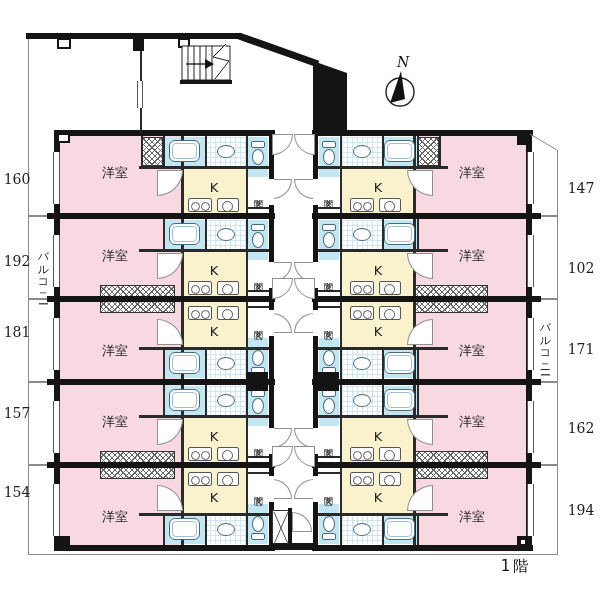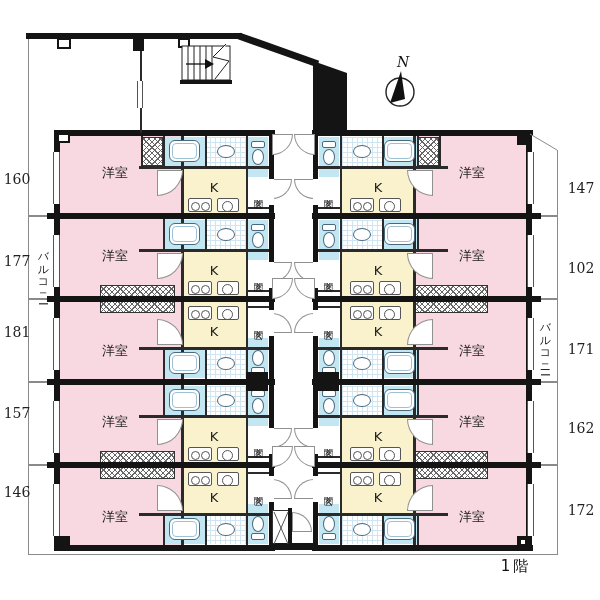--- a/index.html
+++ b/index.html
@@ -131,21 +131,21 @@
         </div>
         <div style="position: absolute; left: 29px; top: 1px; width: 22px; height: 14px; background: rgb(255, 255, 255); border: 1px solid rgb(85, 85, 85); border-radius: 2px;">
           <i style="position:absolute;left:4px;top:2px;width:9px;height:9px;border:1px solid #555;border-radius:50%;"></i>
         </div>
       </div>
       <div class="arc" style="left: 157px; top: 253px; width: 26px; height: 26px; border-radius: 0px 0px 100%;"></div>
       <div class="arc" style="left: 272px; top: 262px; width: 20px; height: 20px; border-radius: 0px 0px 100%;"></div>
       <div class="lbl " style="left: 115px; top: 256px;">洋室</div>
       <div class="lbl klbl" style="left: 214px; top: 270px;">K</div>
       <div class="lbl vtext gen" style="left: 258px; top: 275px;">玄関</div>
-      <div class="num" style="left: 0px; top: 261px; width: 34px;">177</div>
+      <div class="num" style="left: 0px; top: 261px; width: 34px;">192</div>
       <div class="pink" style="left: 57px; top: 299px; width: 126px; height: 83px;"></div>
       <div class="yellow" style="left: 183px; top: 301px; width: 63px; height: 46px;"></div>
       <div class="blue" style="left: 163px; top: 349px; width: 42px; height: 29px;"></div>
       <div class="checker" style="left: 205px; top: 349px; width: 41px; height: 29px;"></div>
       <div class="blue" style="left: 248px; top: 338px; width: 20px; height: 40px;"></div>
       <div class="whiteroom" style="left: 248px; top: 308px; width: 21px; height: 30px;"></div>
       <div class="hatch" style="left: 100px; top: 300px; width: 75px; height: 13px;"></div>
       <div class="tw" style="left: 139px; top: 347px; width: 133px; height: 3px;"></div>
       <div class="tw" style="left: 163px; top: 348px; width: 2px; height: 31px;"></div>
       <div class="tw" style="left: 205px; top: 348px; width: 2px; height: 31px;"></div>
@@ -236,21 +236,21 @@
         </div>
         <div style="position: absolute; left: 29px; top: 1px; width: 22px; height: 14px; background: rgb(255, 255, 255); border: 1px solid rgb(85, 85, 85); border-radius: 2px;">
           <i style="position:absolute;left:4px;top:2px;width:9px;height:9px;border:1px solid #555;border-radius:50%;"></i>
         </div>
       </div>
       <div class="arc" style="left: 157px; top: 485px; width: 26px; height: 26px; border-radius: 0px 100% 0px 0px;"></div>
       <div class="arc" style="left: 272px; top: 479px; width: 20px; height: 20px; border-radius: 0px 100% 0px 0px;"></div>
       <div class="lbl " style="left: 115px; top: 517px;">洋室</div>
       <div class="lbl klbl" style="left: 214px; top: 497px;">K</div>
       <div class="lbl vtext gen" style="left: 258px; top: 489px;">玄関</div>
-      <div class="num" style="left: 0px; top: 492px; width: 34px;">146</div>
+      <div class="num" style="left: 0px; top: 492px; width: 34px;">154</div>
       <div class="pink" style="left: 415px; top: 133px; width: 115px; height: 83px;"></div>
       <div class="yellow" style="left: 342px; top: 166px; width: 73px; height: 48px;"></div>
       <div class="blue" style="left: 382px; top: 137px; width: 35px; height: 29px;"></div>
       <div class="checker" style="left: 342px; top: 137px; width: 40px; height: 29px;"></div>
       <div class="blue" style="left: 319px; top: 137px; width: 20px; height: 40px;"></div>
       <div class="whiteroom" style="left: 317px; top: 177px; width: 23px; height: 30px;"></div>
       <div class="hatch" style="left: 417px; top: 137px; width: 22px; height: 29px;"></div>
       <div class="tw" style="left: 315px; top: 166px; width: 133px; height: 3px;"></div>
       <div class="tw" style="left: 382px; top: 136px; width: 2px; height: 31px;"></div>
       <div class="tw" style="left: 417px; top: 136px; width: 2px; height: 31px;"></div>
@@ -407,21 +407,21 @@
         </div>
         <div style="position: absolute; left: 29px; top: 1px; width: 22px; height: 14px; background: rgb(255, 255, 255); border: 1px solid rgb(85, 85, 85); border-radius: 2px;">
           <i style="position:absolute;left:4px;top:2px;width:9px;height:9px;border:1px solid #555;border-radius:50%;"></i>
         </div>
       </div>
       <div class="arc" style="left: 407px; top: 485px; width: 26px; height: 26px; border-radius: 100% 0px 0px;"></div>
       <div class="arc" style="left: 294px; top: 479px; width: 20px; height: 20px; border-radius: 100% 0px 0px;"></div>
       <div class="lbl " style="left: 472px; top: 517px;">洋室</div>
       <div class="lbl klbl" style="left: 378px; top: 497px;">K</div>
       <div class="lbl vtext gen" style="left: 328px; top: 489px;">玄関</div>
-      <div class="num" style="left: 564px; top: 510px; width: 34px;">172</div>
+      <div class="num" style="left: 564px; top: 510px; width: 34px;">194</div>
       <div class="w" style="left: 54px; top: 130px; width: 221px; height: 6px;"></div>
       <div class="w" style="left: 312px; top: 130px; width: 221px; height: 6px;"></div>
       <div class="w" style="left: 54px; top: 213px; width: 221px; height: 6px;"></div>
       <div class="w" style="left: 312px; top: 213px; width: 221px; height: 6px;"></div>
       <div class="w" style="left: 54px; top: 296px; width: 221px; height: 6px;"></div>
       <div class="w" style="left: 312px; top: 296px; width: 221px; height: 6px;"></div>
       <div class="w" style="left: 54px; top: 379px; width: 221px; height: 6px;"></div>
       <div class="w" style="left: 312px; top: 379px; width: 221px; height: 6px;"></div>
       <div class="w" style="left: 54px; top: 462px; width: 221px; height: 6px;"></div>
       <div class="w" style="left: 312px; top: 462px; width: 221px; height: 6px;"></div>

